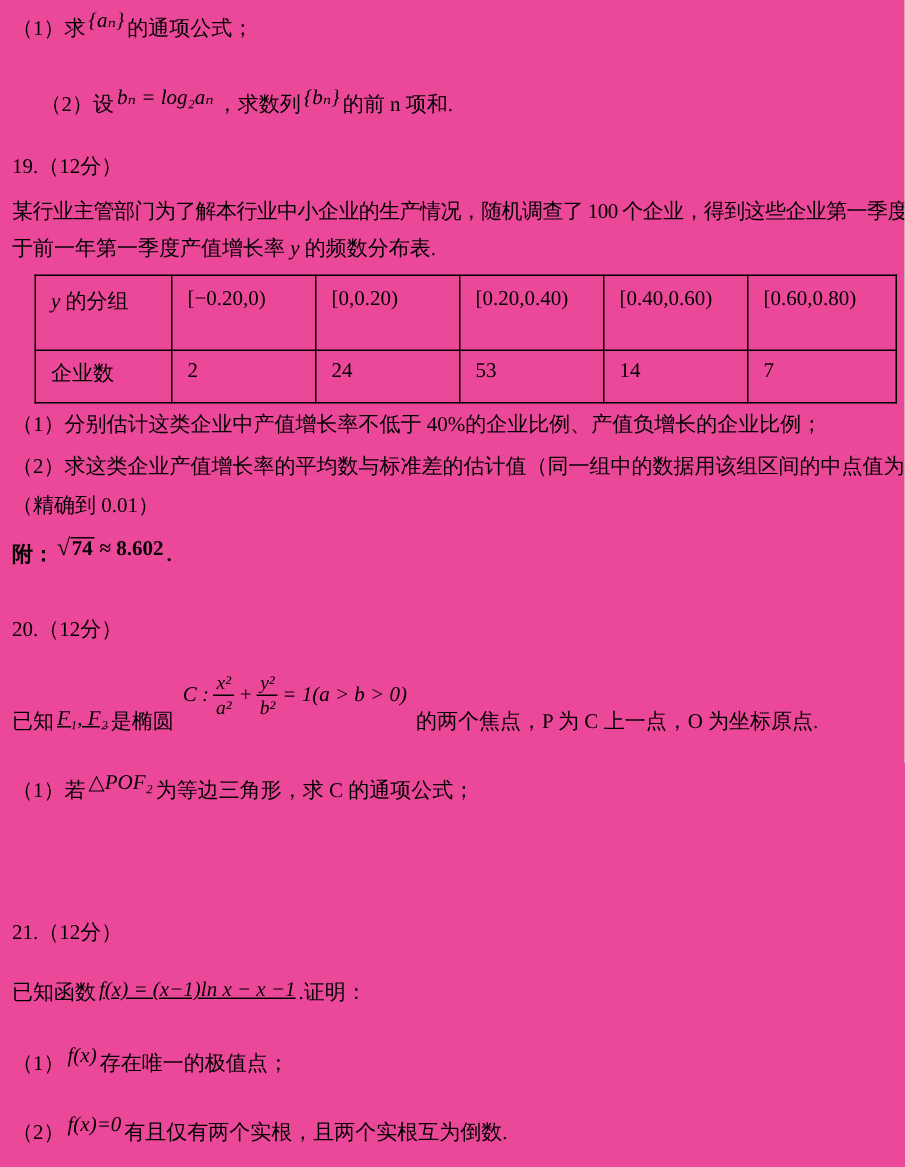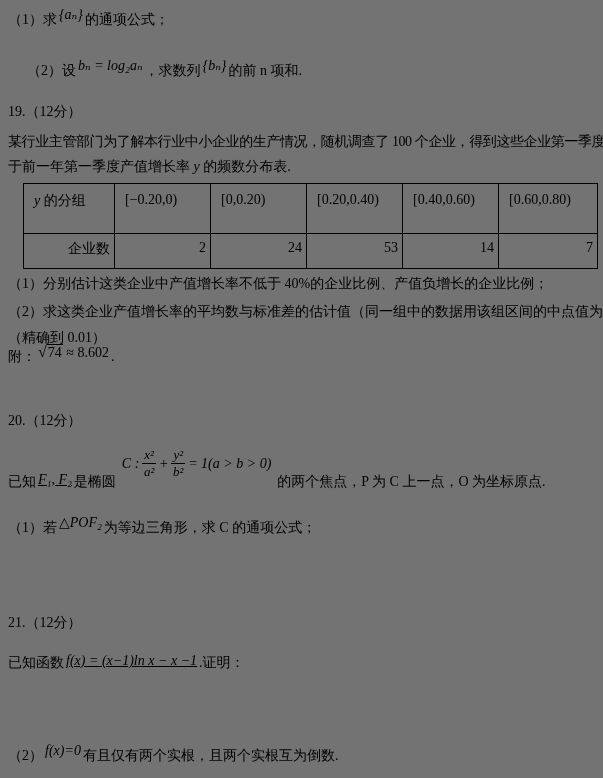--- a/index.html
+++ b/index.html
@@ -5,21 +5,21 @@
   * { margin: 0; padding: 0; box-sizing: border-box; }
   html, body { background: #c7edcc; }
   body {
     width: 603px; height: 778px;
     font-family: "Liberation Serif", "DejaVu Serif", serif;
     color: #000;
   }
   .page {
     position: relative;
     width: 603px; height: 778px;
-    background: #737373;
+    background: #ec4899;
     overflow: hidden;
   }
   .line {
     position: absolute;
     left: 8px;
     white-space: nowrap;
     font-size: 14px;
     line-height: 17px;
   }
   .tight { letter-spacing: -0.4px; }
@@ -44,21 +44,21 @@
     font-family: Liberation Serif, serif;
   }
   .tbl td {
     border: 1px solid #000;
     vertical-align: top;
     padding: 8px 4px 0 10px;
     white-space: nowrap;
     overflow: hidden;
   }
   .tbl tr.hrow td { height: 50px; }
-  .tbl tr.drow td { height: 35px; padding-top: 6px; text-align: right; }
+  .tbl tr.drow td { height: 35px; padding-top: 6px; }
 
   
   .sqrt { font-style: normal; }
   .sqrt-sign { font-size: 16px; }
   .radicand { border-top: 1px solid #000; padding: 0 1px; font-style: normal; }
 
   
   .flexline { display: flex; align-items: flex-end; }
   .ellipse {
     display: inline-flex;
@@ -75,21 +75,21 @@
 
   
   .l-q18p1 { top: 11px; }
   .l-q18p2 { top: 62px; margin-left: 19px; }
   .l-q19h  { top: 103px; }
   .l-q19i1 { top: 133px; }
   .l-q19i2 { top: 158px; }
   .l-q19p1 { top: 275px; }
   .l-q19p2 { top: 303px; }
   .l-q19p2n{ top: 329px; }
-  .l-q19ref{ top: 347px; }
+  .l-q19ref{ top: 361px; font-weight: bold; }
   .l-q20h  { top: 412px; }
   .l-q20i  { top: 457px; }
   .l-q20p1 { top: 519px; }
   .l-q20p2 { top: 570px; }
   .l-q21h  { top: 614px; }
   .l-q21i  { top: 654px; }
   .l-q21p1 { top: 701px; }
   .l-q21p2 { top: 747px; }
 </style>
 </head>
@@ -192,18 +192,21 @@
 
 
   <div class="line l-q21h">
     <span class="cn">21.（12分）</span>
   </div>
 
   <div class="line l-q21i">
     <span class="cn">已知函数</span><span class="math raise2">f(x) = (x−1)ln x − x −1</span><span class="cn">.证明：</span>
   </div>
 
+  <div class="line l-q21p1">
+    <span class="cn">（1）</span><span class="math raise">f(x)</span><span class="cn">存在唯一的极值点；</span>
+  </div>
 
   <div class="line l-q21p2">
     <span class="cn">（2）</span><span class="math raise">f(x)=0</span><span class="cn">有且仅有两个实根，且两个实根互为倒数.</span>
   </div>
 
 </div>
 
 </body></html>

